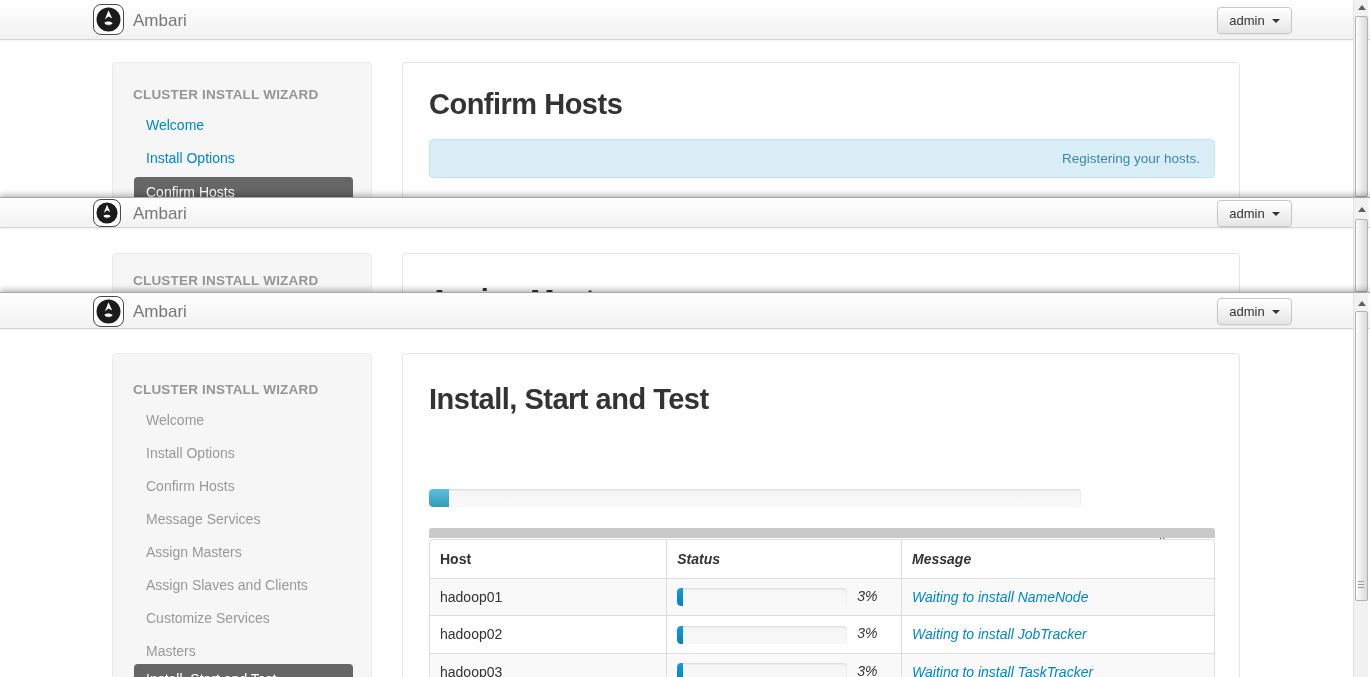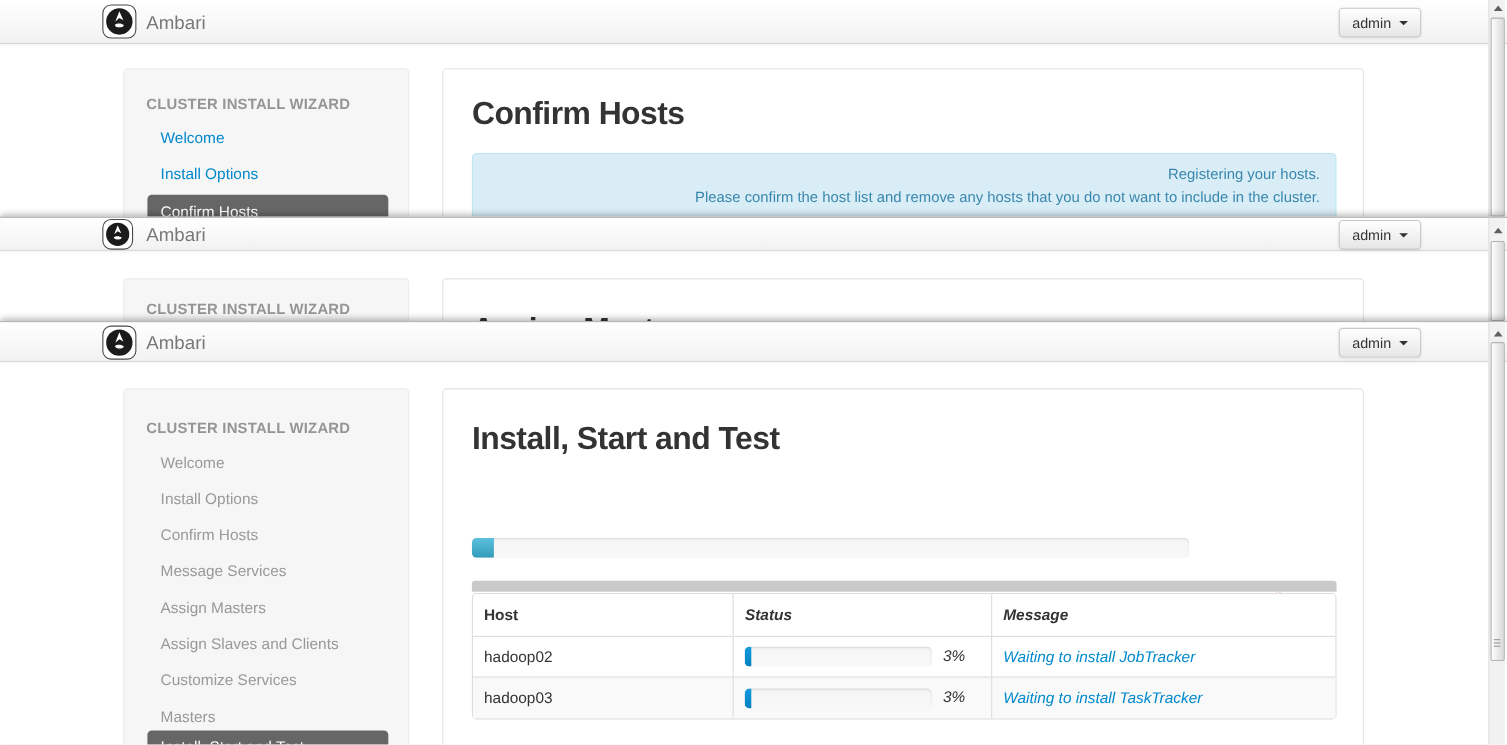--- a/index.html
+++ b/index.html
@@ -103,21 +103,20 @@
     <aside class="well">
       <div class="well-title" style="top:24px">CLUSTER INSTALL WIZARD</div>
       <a class="step link" style="top:54px">Welcome</a>
       <a class="step link" style="top:87px">Install Options</a>
       <div class="step-active" style="top:114px">Confirm Hosts</div>
     </aside>
     <main class="panel">
       <h2 class="page-title" style="top:24px">Confirm Hosts</h2>
       <div class="alert-info" style="top:76px">
         <div>Registering your hosts.</div>
-        <div>Please confirm the host list and remove any hosts that you do not want to include in the cluster.</div>
       </div>
     </main>
     <div class="vscroll">
       <div class="scroll-btn" style="top:1px">
           <span class="tri-up"></span>
         </div>
       <div class="scroll-thumb" style="top:16px; bottom:0"></div>
     </div>
   </section>
 
@@ -196,20 +195,27 @@
             <col style="width:237px">
             <col style="width:235px">
             <col style="width:314px">
           </colgroup>
         <tbody>
             <tr>
           <th>Host</th>
           <th>Status</th>
           <th>Message</th>
         </tr>
+        <tr class="odd">
+          <td>hadoop01</td>
+          <td>
+            <span class="progress cell-bar"><span class="pbar blue" style="display:block"></span></span><span class="pct">3%</span>
+          </td>
+          <td><a class="msg-link">Waiting to install NameNode</a></td>
+        </tr>
         <tr>
           <td>hadoop02</td>
           <td>
             <span class="progress cell-bar"><span class="pbar blue" style="display:block"></span></span><span class="pct">3%</span>
           </td>
           <td><a class="msg-link">Waiting to install JobTracker</a></td>
         </tr>
         <tr class="odd">
           <td>hadoop03</td>
           <td>

